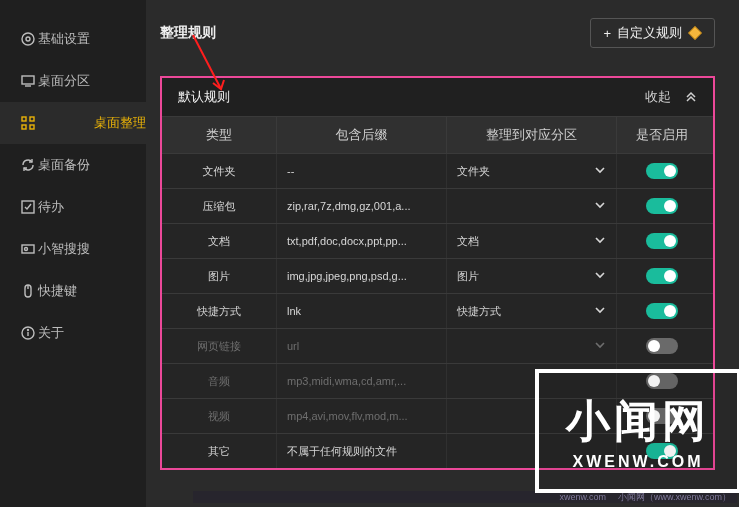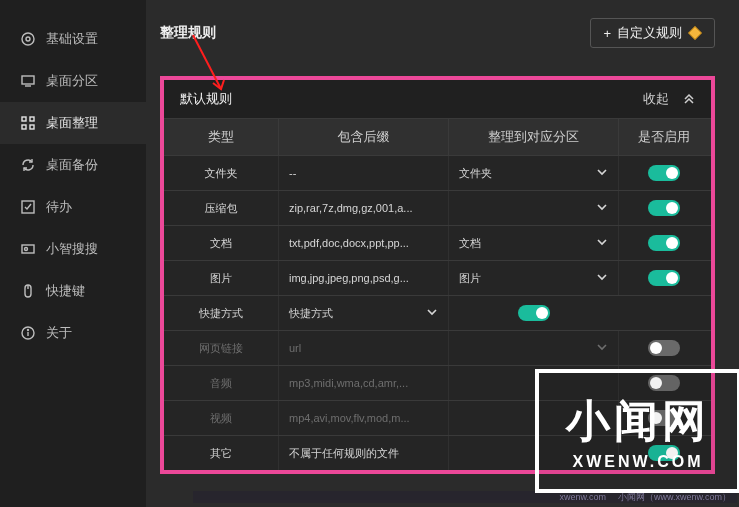--- a/index.html
+++ b/index.html
@@ -15,28 +15,29 @@
   
   .sidebar {
     width: 146px;
     background: #1f1f1f;
     padding-top: 18px;
     flex-shrink: 0;
   }
   .nav-item {
     display: flex;
     align-items: center;
-    gap: 10px;
+    gap: 2px;
     padding: 12px 0 12px 20px;
     color: #bdbdbd;
     cursor: pointer;
   }
   .nav-item.active {
     background: #2b2b2b;
-    color: #e5e5e5;
+    color: #eab308;
+    justify-content: space-between;
   }
   .nav-icon { width: 16px; height: 16px; display: inline-flex; align-items:center; justify-content:center;}
   .nav-icon svg { width: 16px; height: 16px; stroke: currentColor; fill: none; stroke-width: 1.4; }
 
   
   .main {
     flex: 1;
     padding: 18px 24px 0 14px;
     position: relative;
   }
@@ -70,21 +71,21 @@
   
   .arrow {
     position:absolute;
     left:45px; top:33px;
     pointer-events:none;
   }
   .arrow svg line, .arrow svg polyline { stroke:#ff1e1e; stroke-width:2; fill:none; }
 
   
   .panel {
-    border:4px solid #ec4899;
+    border:2px solid #ec4899;
     background:#252525;
   }
   .panel-head {
     display:flex; justify-content:space-between; align-items:center;
     padding:10px 16px;
     color:#f0f0f0;
     background:#202020;
   }
   .collapse { display:flex; align-items:center; gap:14px; cursor:pointer; color:#cfcfcf;}
   .dup-chevron svg { width:12px; height:12px; stroke:#cfcfcf; fill:none; stroke-width:1.5;}
@@ -324,20 +325,21 @@
             <span class="chev"><svg viewBox="0 0 12 12">
                 <polyline points="2,4 6,8 10,4"></polyline>
               </svg></span>
           </div>
           <div class="cell">
             <div class="toggle on"></div>
           </div>
         </div>
         <div class="trow">
           <div class="cell type">快捷方式</div>
+          <div class="cell suffix">lnk</div>
           <div class="cell target">
             <span>快捷方式</span>
             <span class="chev"><svg viewBox="0 0 12 12">
                 <polyline points="2,4 6,8 10,4"></polyline>
               </svg></span>
           </div>
           <div class="cell">
             <div class="toggle on"></div>
           </div>
         </div>

